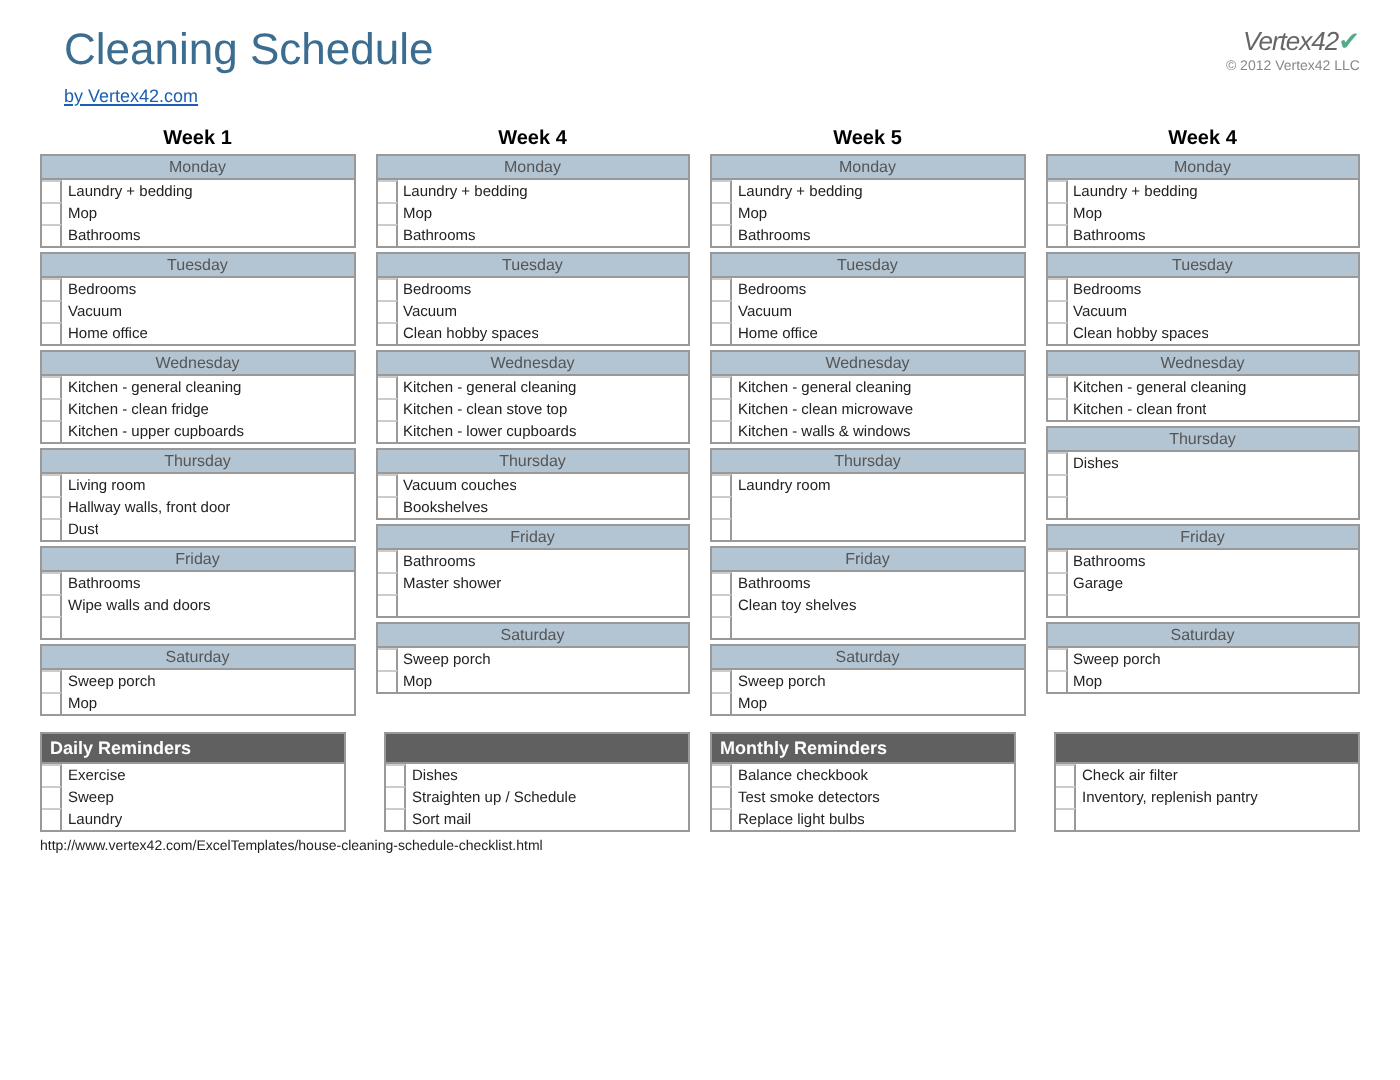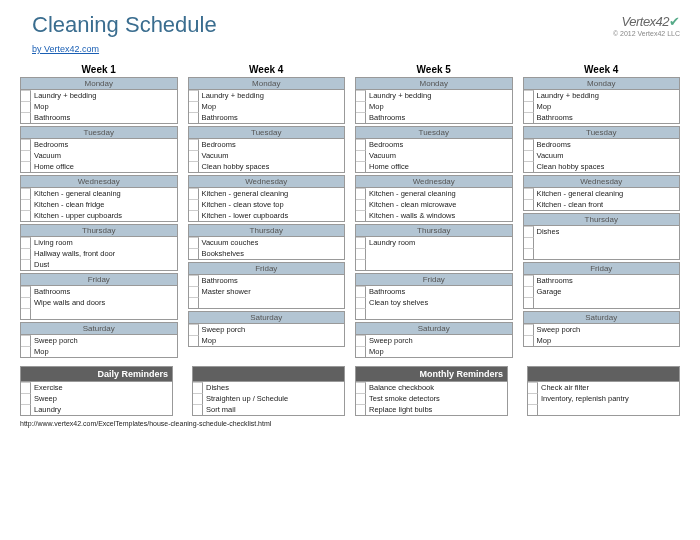--- a/index.html
+++ b/index.html
@@ -18,21 +18,21 @@
   .week-title { text-align: center; font-size: 10px; font-weight: bold; margin-bottom: 2px; }
   .day-block { margin-bottom: 2px; border: 1px solid #999; }
   .day-header { background: #b3c5d3; text-align: center; font-size: 8px; color: #555; padding: 1px 10px; border-bottom: 1px solid #999; }
   .task-row { display: flex; align-items: center; border-top: none; height: 11px; }
   .task-row + .task-row .task-check,
   .task-row + .task-row .task-label { }
   .task-check { width: 10px; height: 11px; border-right: 1px solid #999; border-top: 1px solid #ccc; flex-shrink: 0; }
   .task-row:first-child .task-check { border-top: none; }
   .task-label { font-size: 7.5px; padding-left: 3px; white-space: nowrap; overflow: hidden; color: #222; line-height: 11px; }
   .reminders { display: flex; gap: 10px; margin-top: 6px; }
-  .rem-section { flex: 1; display: flex; gap: 19px; text-align: right; }
+  .rem-section { flex: 1; display: flex; gap: 19px; }
   .rem-col { flex: 1; border: 1px solid #999; }
   .rem-header { background: #606060; color: #fff; font-size: 9px; font-weight: bold; padding: 2px 4px; border-bottom: 1px solid #999; }
   .rem-header-empty { background: #606060; height: 15px; border-bottom: 1px solid #999; }
   .footer { font-size: 7px; color: #222; margin-top: 4px; }
 </style>
 </head>
 <body>
 
 <div class="container">
   <div class="header">

